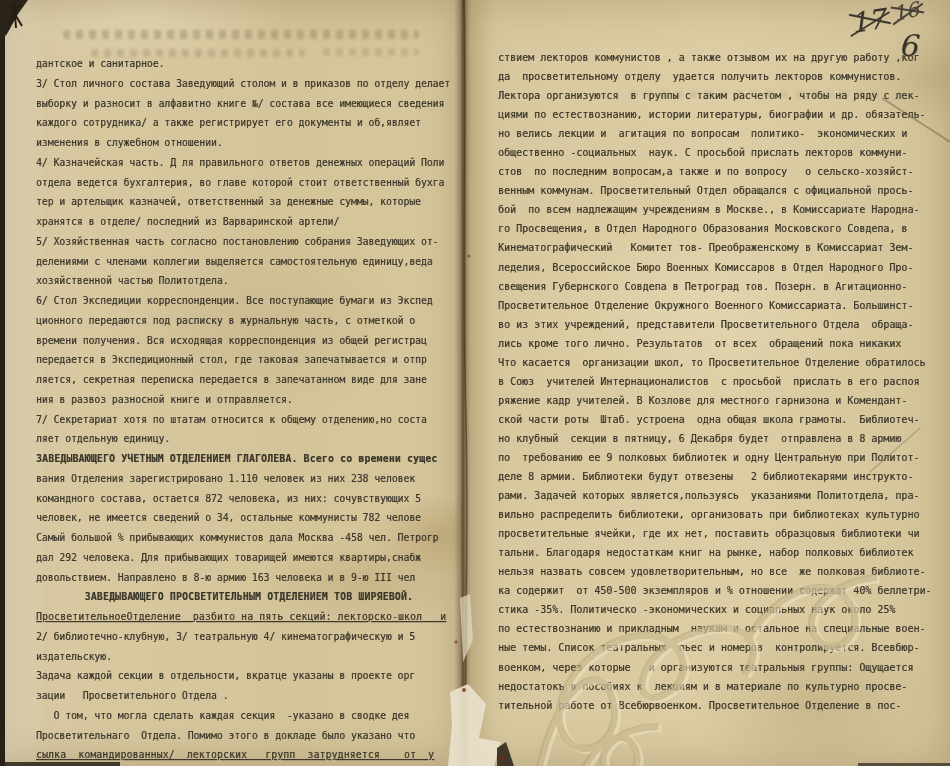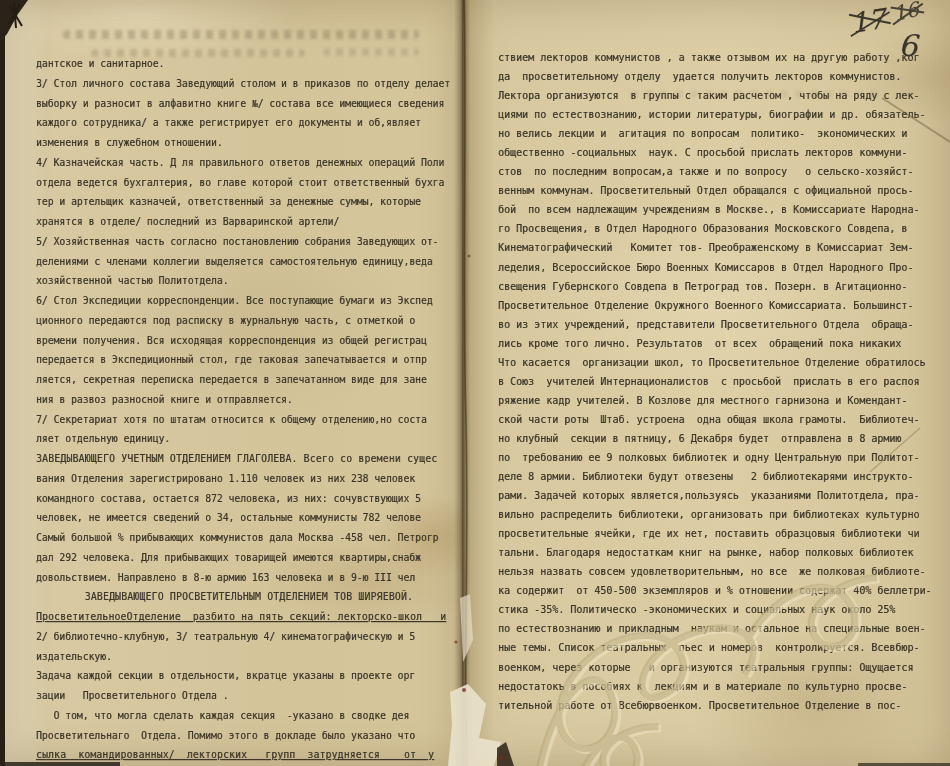--- a/index.html
+++ b/index.html
@@ -20,21 +20,21 @@
       radial-gradient(ellipse 170px 110px at 72% 92%, rgba(134,106,56,.20), transparent 72%),
       radial-gradient(ellipse 240px 150px at 50% 40%, rgba(248,238,208,.22), transparent 75%),
       linear-gradient(90deg,#a9976a 0,#c7b78c 9px,#d7c89f 32px,#dccda4 55%,#d4c49a 100%);
     box-shadow:inset 0 0 46px rgba(92,70,34,.28);}
   .seam{position:absolute;left:454px;top:0;width:16px;height:766px;z-index:3;
     background:linear-gradient(90deg,rgba(60,44,22,0) 0,rgba(70,52,26,.30) 35%,rgba(40,28,12,.55) 55%,rgba(80,62,32,.18) 80%,rgba(60,44,22,0) 100%);}
   .text{position:absolute;z-index:2;white-space:pre;color:rgba(54,49,39,.93);
         filter:blur(.28px);text-shadow:.4px .4px .6px rgba(54,49,39,.55);}
   .left .text{left:31px;top:54px;right:0;font-size:9.7px;line-height:19.75px;}
   .right .text{left:36px;top:48px;right:4px;font-size:10px;line-height:19.05px;}
-  .left .text div:nth-child(21),.left .text div:nth-child(28){font-weight:normal;letter-spacing:.25px;}
+  .left .text div:nth-child(21),.left .text div:nth-child(28){font-weight:bold;letter-spacing:.25px;}
   .left .text div:nth-child(29),.left .text div:nth-child(36){letter-spacing:.2px;text-decoration:underline;}
   .ghost i{position:absolute;display:block;border-radius:4px;z-index:1;
     background:repeating-linear-gradient(90deg, rgba(116,102,72,.75) 0 7px, rgba(116,102,72,0) 7px 13px);
     filter:blur(1.6px);}
   .ghost .g1{left:58px;top:30px;width:356px;height:9px;opacity:.42;}
   .ghost .g2{left:86px;top:49px;width:214px;height:8px;opacity:.32;}
   .ghost .g3{left:318px;top:48px;width:96px;height:8px;opacity:.28;}
   .rghost i{background:repeating-linear-gradient(90deg, rgba(116,102,72,.6) 0 8px, rgba(116,102,72,0) 8px 15px);}
   .rghost .g4{left:168px;top:90px;width:250px;height:8px;opacity:.16;position:absolute;display:block;filter:blur(1.8px);}
   .handnums span{position:absolute;z-index:7;font-family:"DejaVu Serif","Liberation Serif",serif;font-style:italic;color:#38342b;}

